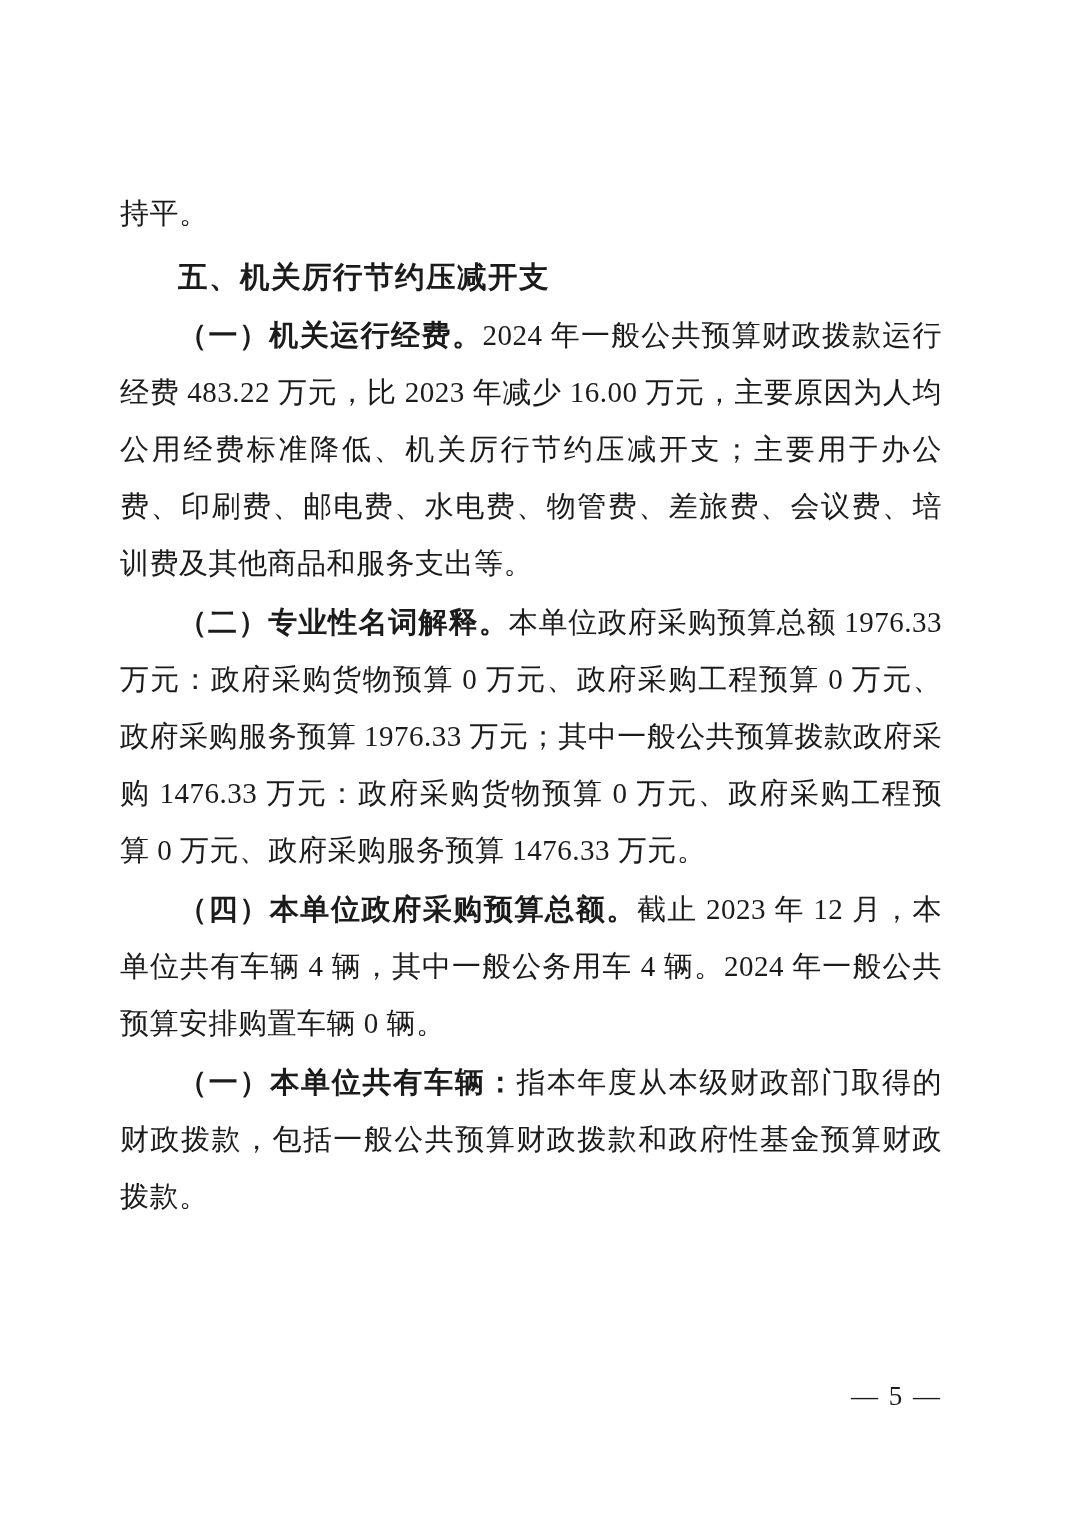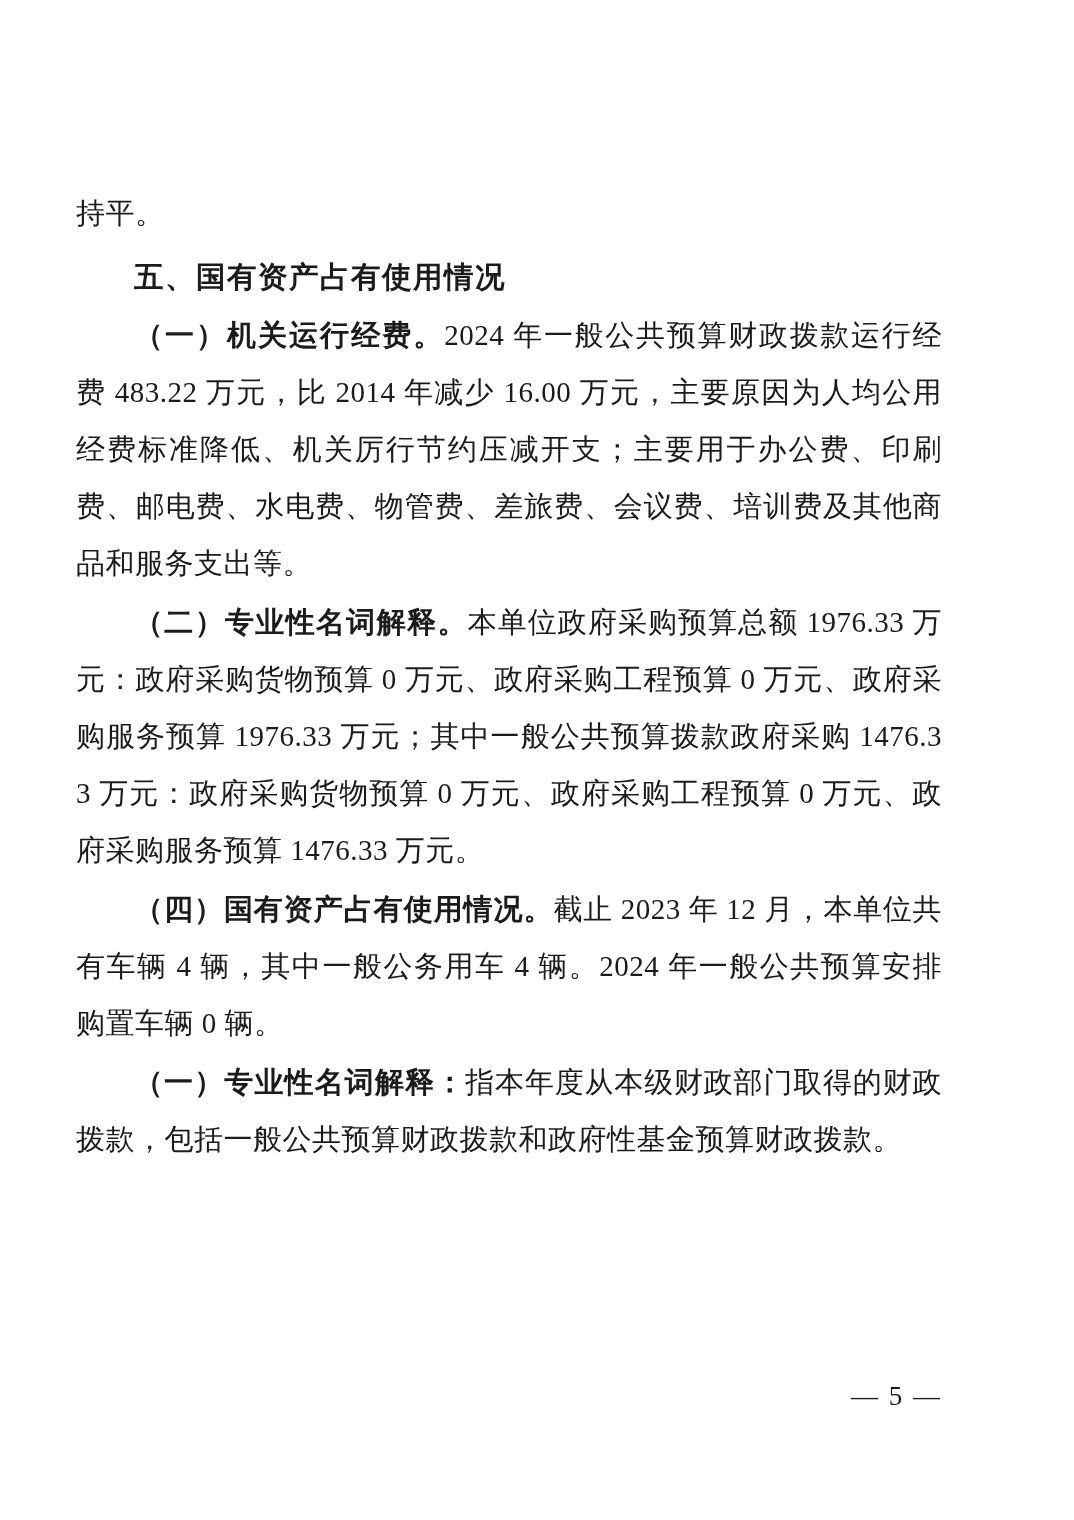--- a/index.html
+++ b/index.html
@@ -12,21 +12,21 @@
     height: 1520px;
     font-family: "Liberation Serif", "DejaVu Serif", serif;
     color: #1b1b1b;
     position: relative;
     overflow: hidden;
   }
   .page {
     box-sizing: border-box;
     width: 1074px;
     height: 1520px;
-    padding: 185px 132px 60px 76px;
+    padding: 185px 132px 60px 120px;
     position: relative;
   }
   .para {
     font-size: 29px;
     line-height: 57px;
     text-align: justify;
     text-justify: inter-ideograph;
     letter-spacing: 0.5px;
     margin: 0 0 2px 0;
     word-break: break-all;
@@ -58,26 +58,26 @@
     color: #1b1b1b;
   }
 </style>
 </head>
 <body>
 
 <div class="page">
 
   <p class="para">持平。</p>
 
-  <p class="heading">五、国有资产占有使用情况</p>
+  <p class="heading">五、机关厉行节约压减开支</p>
 
-  <p class="para indent"><span class="sub-title">（一）机关运行经费。</span><span>2024 年一般公共预算财政拨款运行经费 483.22 万元，比 2014 年减少 16.00 万元，主要原因为人均公用经费标准降低、机关厉行节约压减开支；主要用于办公费、印刷费、邮电费、水电费、物管费、差旅费、会议费、培训费及其他商品和服务支出等。</span></p>
+  <p class="para indent"><span class="sub-title">（一）机关运行经费。</span><span>2024 年一般公共预算财政拨款运行经费 483.22 万元，比 2023 年减少 16.00 万元，主要原因为人均公用经费标准降低、机关厉行节约压减开支；主要用于办公费、印刷费、邮电费、水电费、物管费、差旅费、会议费、培训费及其他商品和服务支出等。</span></p>
 
   <p class="para indent"><span class="sub-title">（二）专业性名词解释。</span><span>本单位政府采购预算总额 1976.33 万元：政府采购货物预算 0 万元、政府采购工程预算 0 万元、政府采购服务预算 1976.33 万元；其中一般公共预算拨款政府采购 1476.33 万元：政府采购货物预算 0 万元、政府采购工程预算 0 万元、政府采购服务预算 1476.33 万元。</span></p>
 
 
-  <p class="para indent"><span class="sub-title">（四）国有资产占有使用情况。</span><span>截止 2023 年 12 月，本单位共有车辆 4 辆，其中一般公务用车 4 辆。2024 年一般公共预算安排购置车辆 0 辆。</span></p>
+  <p class="para indent"><span class="sub-title">（四）本单位政府采购预算总额。</span><span>截止 2023 年 12 月，本单位共有车辆 4 辆，其中一般公务用车 4 辆。2024 年一般公共预算安排购置车辆 0 辆。</span></p>
 
 
-  <p class="para indent"><span class="sub-title">（一）专业性名词解释：</span><span>指本年度从本级财政部门取得的财政拨款，包括一般公共预算财政拨款和政府性基金预算财政拨款。</span></p>
+  <p class="para indent"><span class="sub-title">（一）本单位共有车辆：</span><span>指本年度从本级财政部门取得的财政拨款，包括一般公共预算财政拨款和政府性基金预算财政拨款。</span></p>
 
   <div class="page-number">— 5 —</div>
 </div>
 
 </body></html>

